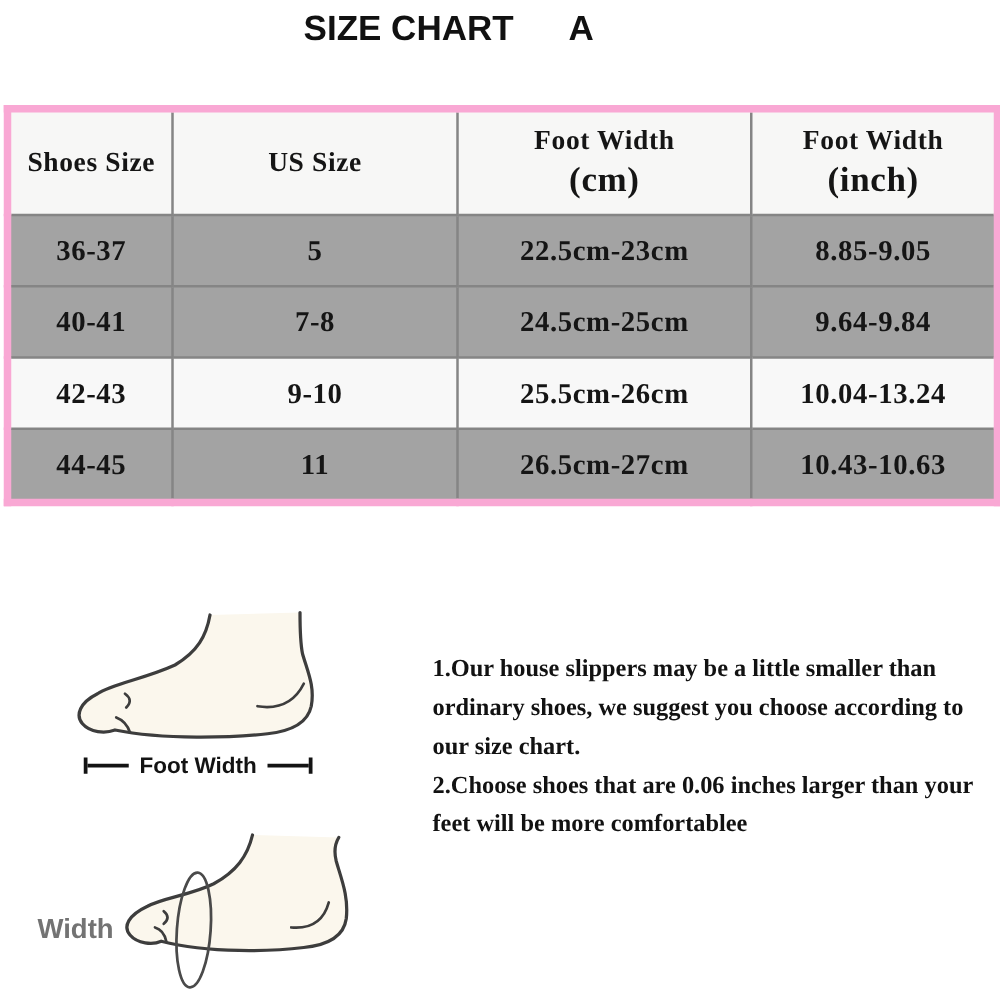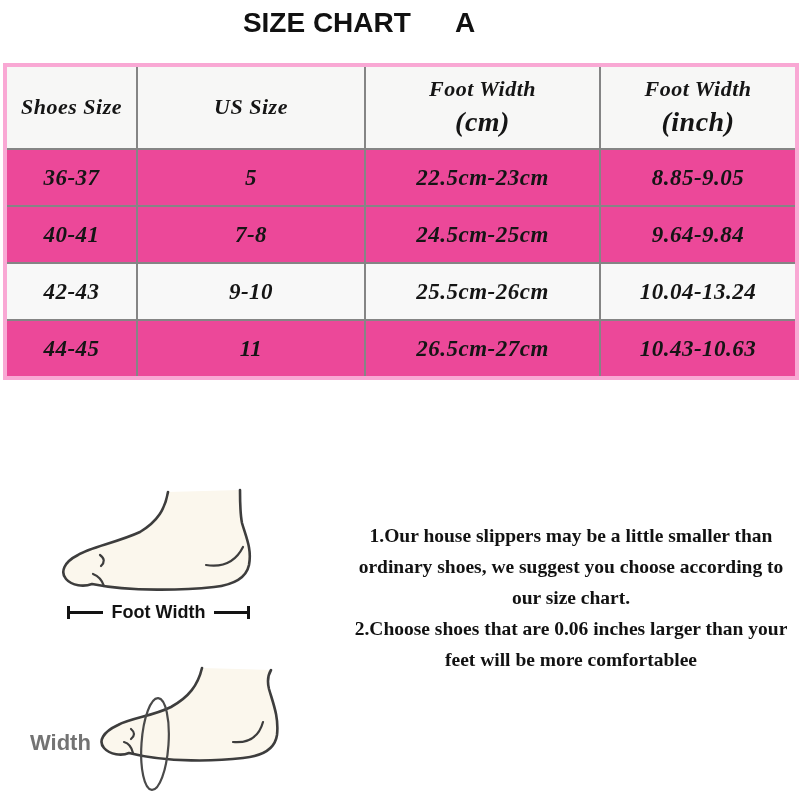--- a/index.html
+++ b/index.html
@@ -13,32 +13,31 @@
   .title{
     position:absolute;top:7px;left:0;width:678px;box-sizing:border-box;
     padding-left:40px;text-align:center;
     font-family:"Liberation Sans","DejaVu Sans",sans-serif;
     font-weight:bold;font-size:28px;letter-spacing:0;color:#111;
   }
   .title-variant{display:inline-block;margin-left:44px;}
 
   
   table.size-table{
-    position:absolute;left:3px;top:63px;width:792px;
+    position:absolute;left:3px;top:84px;width:792px;
     border-collapse:collapse;table-layout:fixed;
-    border:4px solid #f9a8d4;
-    font-style:italic;
+    border:6px solid #f9a8d4;
   }
   .size-table th,.size-table td{
     border:2px solid #858585;text-align:center;vertical-align:middle;
     font-weight:bold;color:#151515;padding:0;letter-spacing:0.5px;
   }
   .size-table thead th{height:81px;font-size:22px;line-height:1.3;background:#f7f7f6;}
   .size-table tbody td{height:55px;font-size:23px;}
-  .size-table tr.cream td{background:#ec4899;}
+  .size-table tr.cream td{background:#a3a3a3;}
   .size-table tr.light td{background:#f8f8f8;}
   .hdr-sub{display:block;font-size:28px;}
 
   
   .foot-length-svg{position:absolute;left:56px;top:487px;}
   .foot-girth-svg{position:absolute;left:93px;top:655px;}
   .foot-fill{fill:#fbf7ed;stroke:#3d3d3d;stroke-width:2.6;stroke-linecap:round;stroke-linejoin:round;}
   .foot-line{fill:none;stroke:#3d3d3d;stroke-width:2.2;stroke-linecap:round;}
   .girth-ellipse{fill:none;stroke:#4a4a4a;stroke-width:2.2;}
 
@@ -52,21 +51,21 @@
   }
   .width-label{
     position:absolute;left:30px;top:730px;
     font-family:"Liberation Sans","DejaVu Sans",sans-serif;
     font-weight:bold;font-size:22px;color:#737373;
   }
 
   
   .tips{position:absolute;left:346px;top:492px;width:450px;color:#121212;}
   .tips-heading{margin:0;font-size:33px;font-weight:bold;letter-spacing:1px;}
-  .tips p{margin:0;font-size:19.5px;line-height:31px;font-weight:bold;text-align:center;}
+  .tips p{margin:0;font-size:19.5px;line-height:31px;font-weight:bold;}
   .tips p.first{margin-top:28px;}
 </style>
 </head>
 <body>
 
 <div class="title">
   <span>SIZE CHART</span><span class="title-variant">A</span>
 </div>
 
 <table class="size-table">

